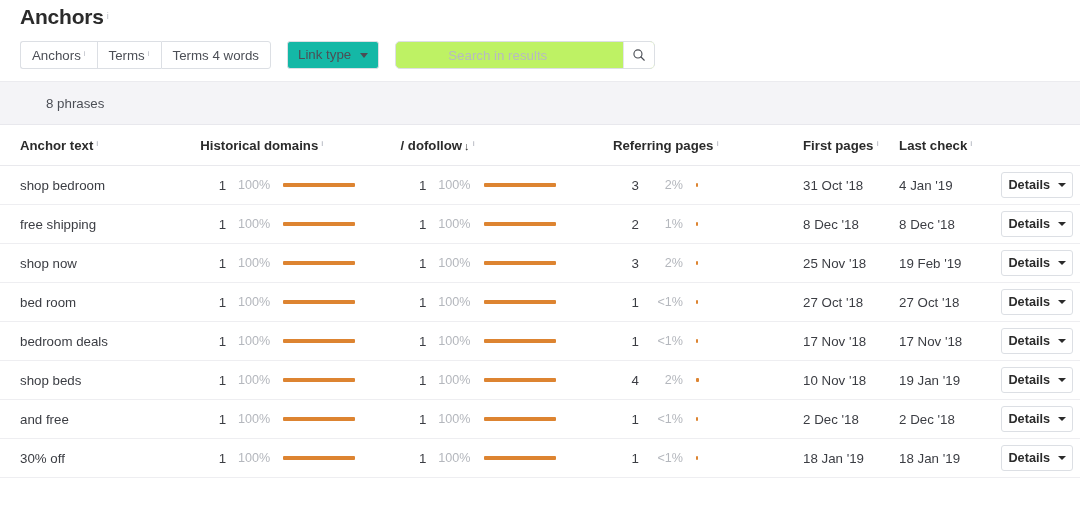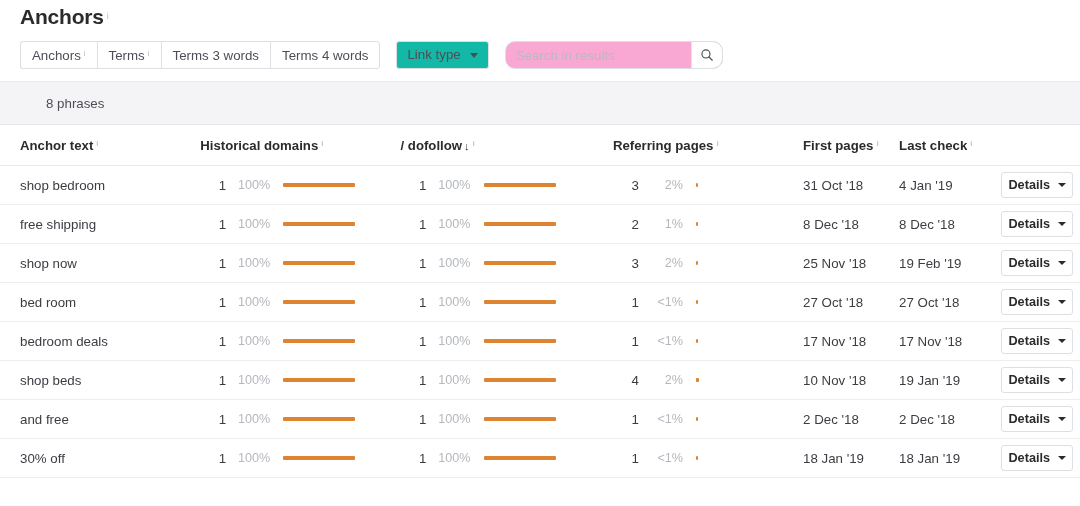--- a/index.html
+++ b/index.html
@@ -53,22 +53,23 @@
     display: flex; align-items: center; gap: 9px; white-space: nowrap;
   }
   .caret {
     width: 0; height: 0; border-left: 4.5px solid transparent;
     border-right: 4.5px solid transparent; border-top: 5px solid #4a4d54;
     display: inline-block;
   }
 
   .searchwrap {
     margin-left: 16px; display: flex; height: 28px;
-    border: 1px solid #dcdfe4; border-radius: 10px; overflow: hidden;
-    background: #f9a8d4;
+    border: 1px solid #dcdfe4; border-radius: 5px; overflow: hidden;
+    background: #bef264;
+    padding-left: 42px;
   }
   .searchwrap input {
     width: 185px; border: 0; outline: none; padding: 0 10px;
     font-size: 13.3px; color: #4c4f56; font-family: "Liberation Sans", sans-serif;
     background: transparent;
   }
   .searchwrap input::placeholder { color: #b7bac1; }
   .search-btn {
     width: 31px; border-left: 1px solid #e3e5e9; background: #fff;
     display: flex; align-items: center; justify-content: center; cursor: pointer;
@@ -136,21 +137,20 @@
 <div class="page">
 
   <div class="title-row">
     <span class="page-title">Anchors</span><i class="info-i">i</i>
   </div>
 
   <div class="toolbar">
     <div class="tabgroup" id="tabgroup">
         <div class="tab"><span>Anchors</span><i class="info-i sm">i</i></div>
         <div class="tab"><span>Terms</span><i class="info-i sm">i</i></div>
-        <div class="tab"><span>Terms 3 words</span></div>
         <div class="tab"><span>Terms 4 words</span></div>
       </div>
 
     <div class="dropdown">
       <span>Link type</span>
       <span class="caret"></span>
     </div>
 
     <div class="searchwrap">
       <input type="text" placeholder="Search in results" style="">

